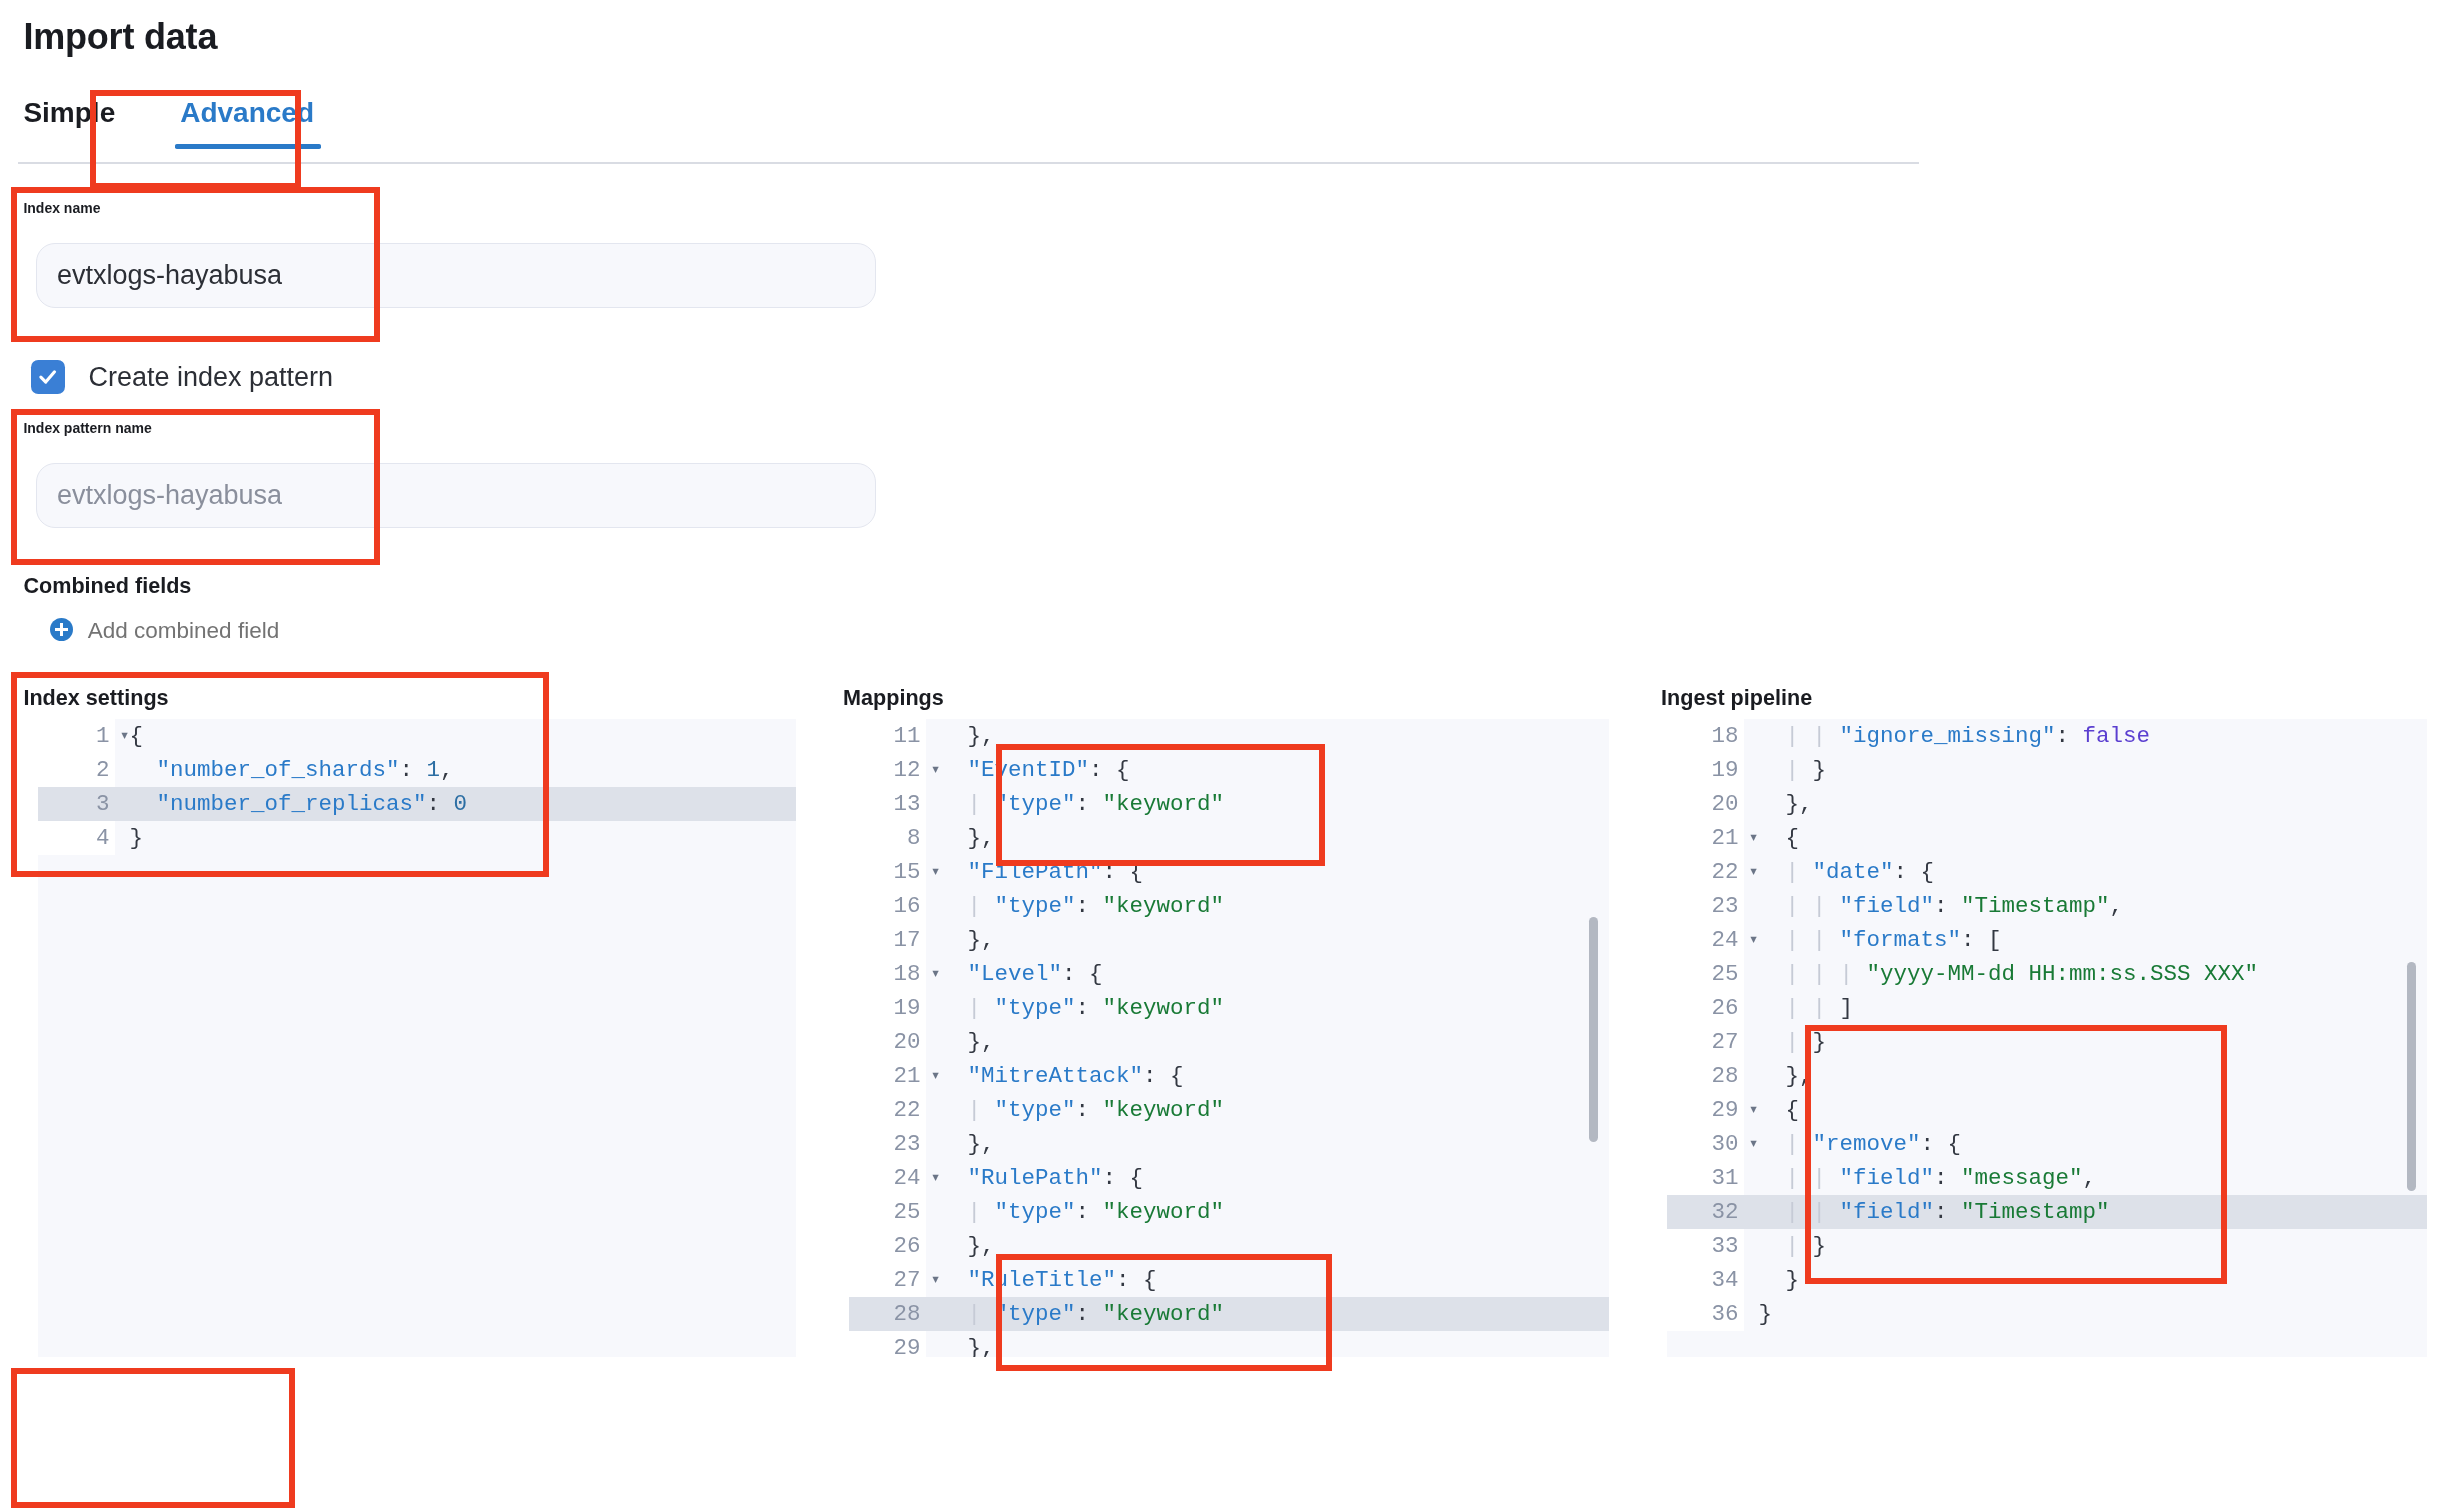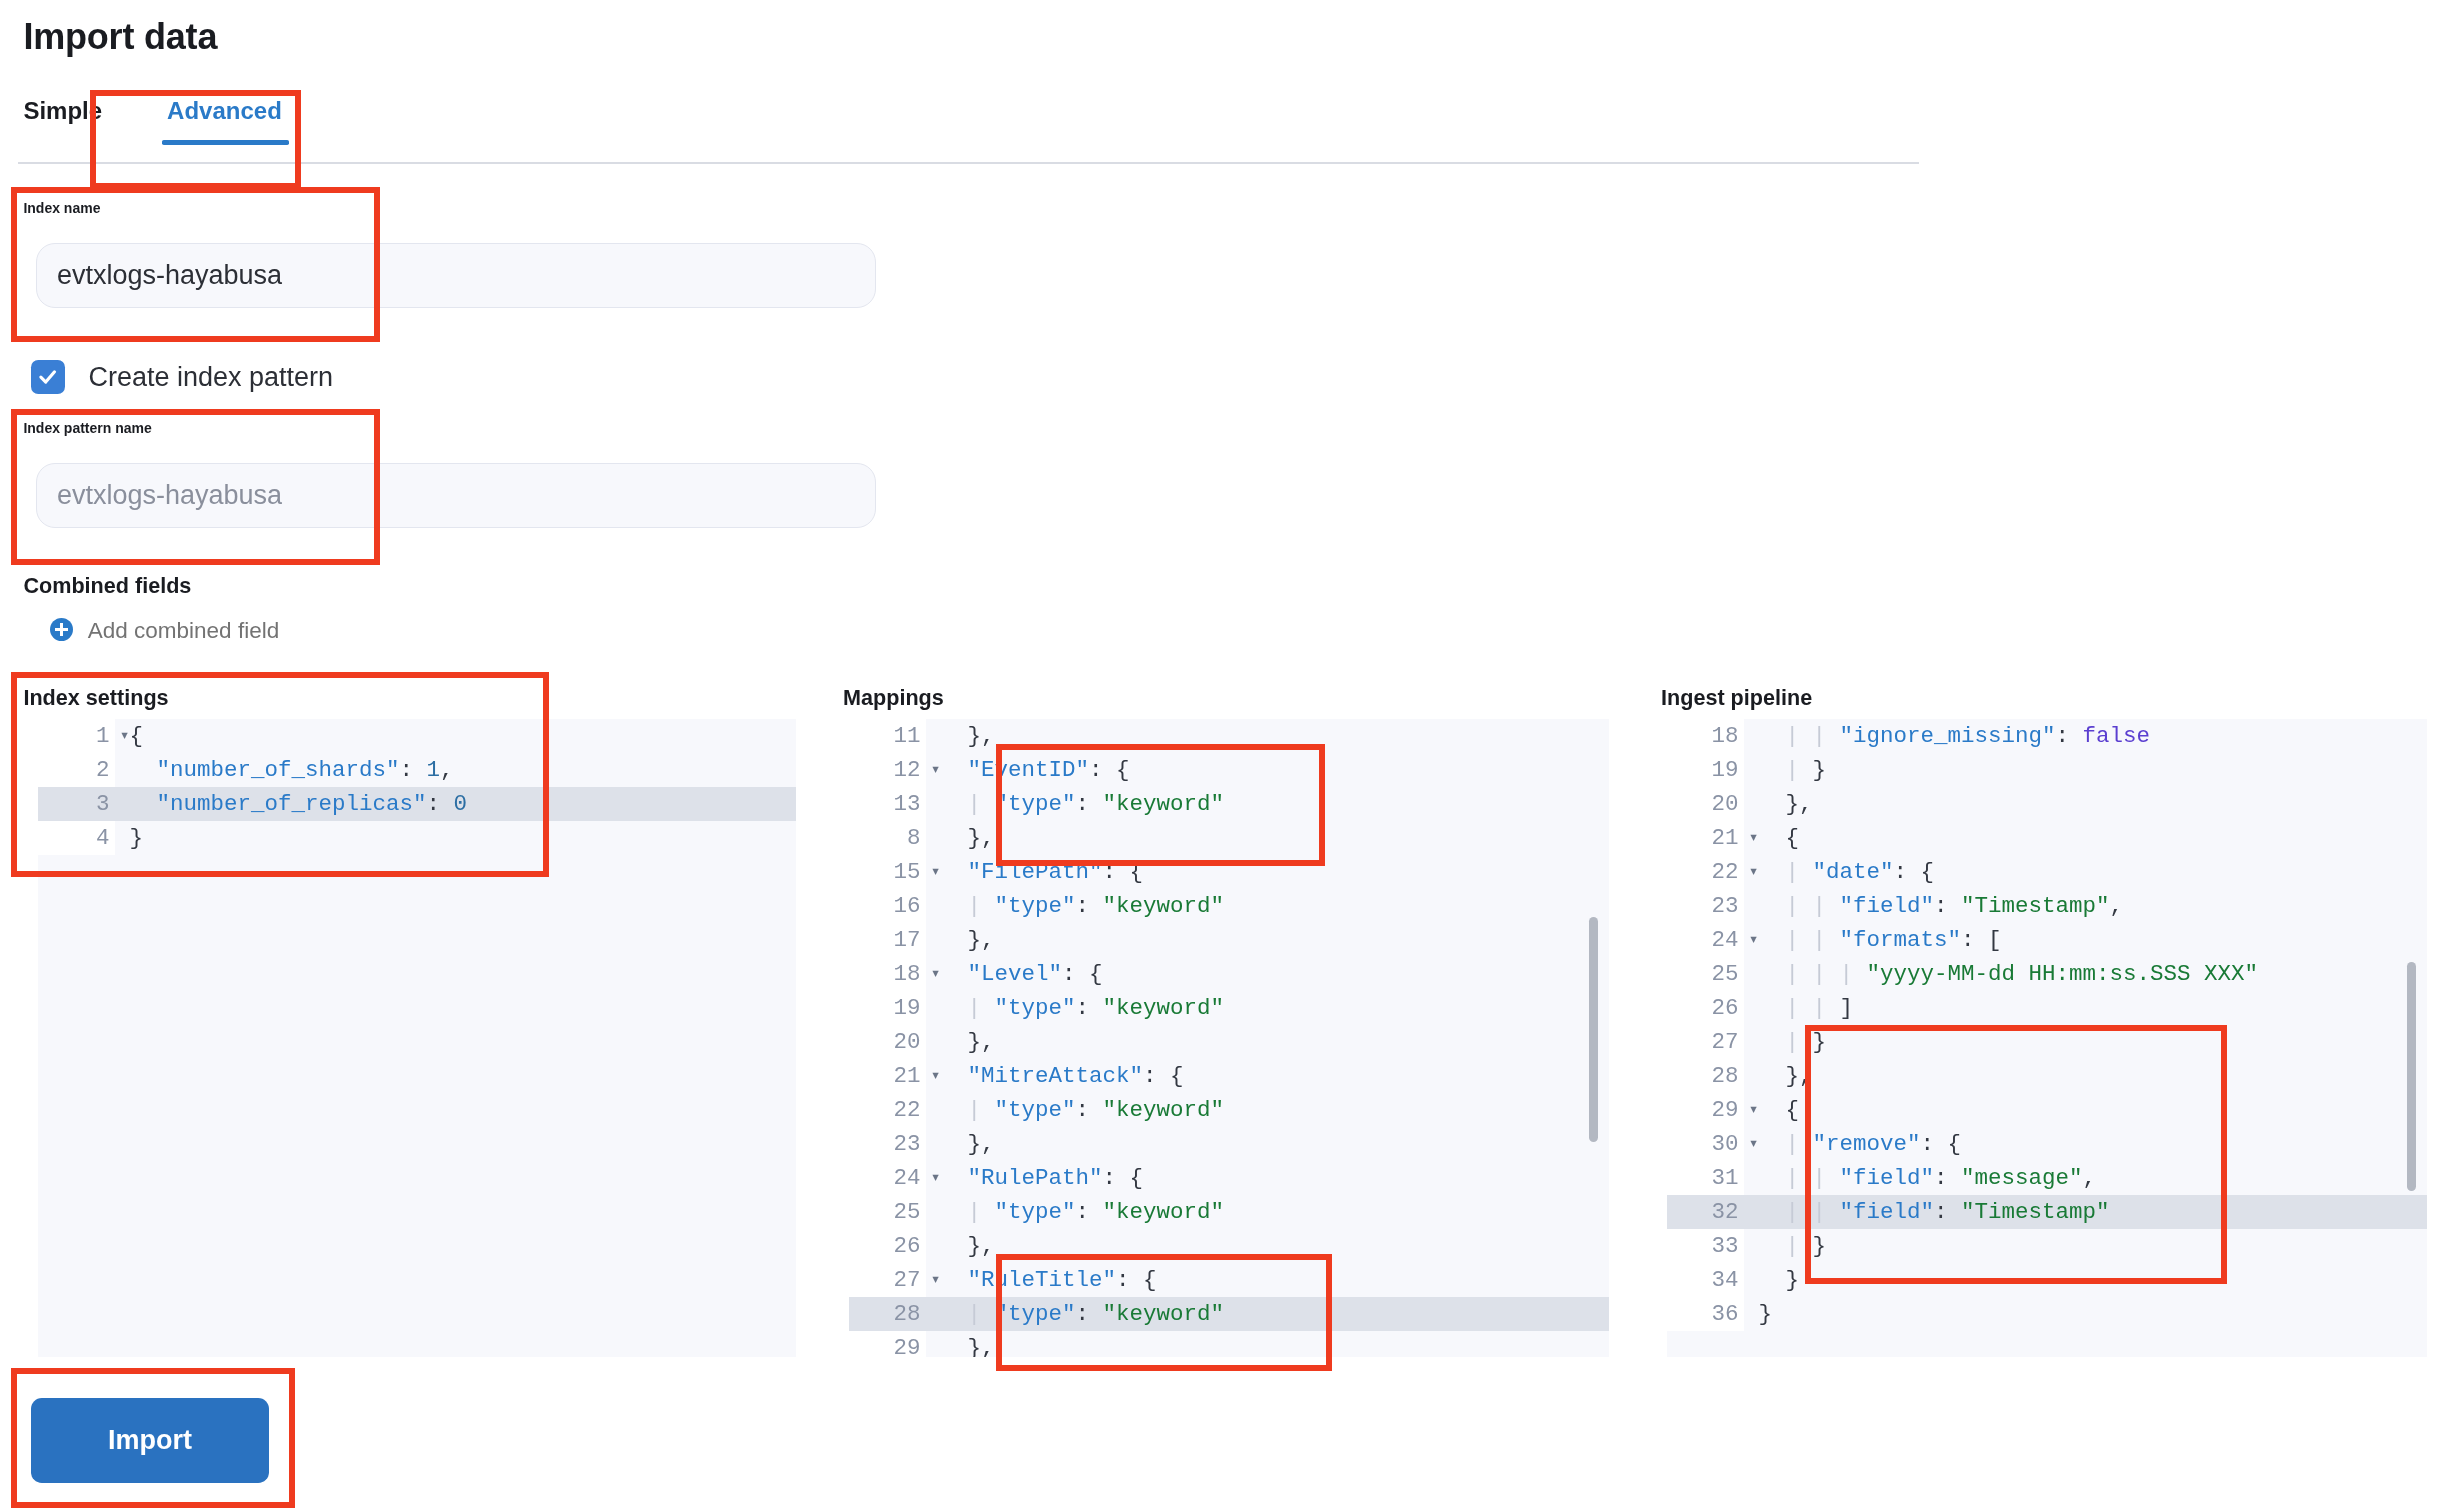--- a/index.html
+++ b/index.html
@@ -15,21 +15,21 @@
   
   .page-title {
     position: absolute; left: 23.4px; top: 16px;
     font-size: 36px; font-weight: bold; color: #1a1c21;
     letter-spacing: -0.2px;
   }
 
   
   .tabs { position: absolute; left: 23.4px; top: 97px; display: flex; align-items: flex-end; }
   .tab {
-    font-size: 24px; font-weight: bold; padding: 0 27px 20px 0;
+    font-size: 28px; font-weight: bold; padding: 0 27px 20px 0;
     color: #1a1c21; cursor: pointer; position: relative; white-space: nowrap;
   }
   .tab.first { padding-right: 38px; }
   .tab.active { color: #2a7ac8; padding-left: 27px; padding-right: 27px; }
   .tab.active::after {
     content: ""; position: absolute; left: 21.6px; right: 20px; bottom: 0;
     height: 5.4px; background: #2a7ac8; border-radius: 1.8px;
   }
   .tab-underline {
     position: absolute; left: 18px; top: 162px; right: 23.4px;
@@ -208,21 +208,20 @@
         <div class="ed-row"><div class="gutter">30<span class="fold">▾</span></div><div class="code">  <span class="ind">|</span> <span class="k">"remove"</span><span class="p">:</span> <span class="p">{</span></div></div>
         <div class="ed-row"><div class="gutter">31</div><div class="code">  <span class="ind">|</span> <span class="ind">|</span> <span class="k">"field"</span><span class="p">:</span> <span class="s">"message"</span><span class="p">,</span></div></div>
         <div class="ed-row hl"><div class="gutter">32</div><div class="code">  <span class="ind">|</span> <span class="ind">|</span> <span class="k">"field"</span><span class="p">:</span> <span class="s">"Timestamp"</span></div></div>
         <div class="ed-row"><div class="gutter">33</div><div class="code">  <span class="ind">|</span> <span class="p">}</span></div></div>
         <div class="ed-row"><div class="gutter">34</div><div class="code">  <span class="p">}</span></div></div>
         <div class="ed-row"><div class="gutter">36</div><div class="code"><span class="p">}</span></div></div>
       </div>
     <div class="vscroll" style="right:10.8px; top:243px; height:229px;"></div>
   </div>
 
-  <button class="import-btn">Import</button>
 
   <div class="redbox" style="left:90px;  top:90px;  width:211px; height:99px;"></div>
   <div class="redbox" style="left:10.8px;   top:187px;  width:369px; height:155px;"></div>
   <div class="redbox" style="left:10.8px;   top:409px;  width:369px; height:156px;"></div>
   <div class="redbox" style="left:10.8px;   top:672px;  width:538px; height:205px;"></div>
   <div class="redbox" style="left:996px; top:744px;  width:329px; height:122px;"></div>
   <div class="redbox" style="left:996px; top:1254px; width:336px; height:117px;"></div>
   <div class="redbox" style="left:1805px; top:1025px; width:422px; height:259px;"></div>
   <div class="redbox" style="left:10.8px;   top:1368px; width:284px; height:140px;"></div>
 

